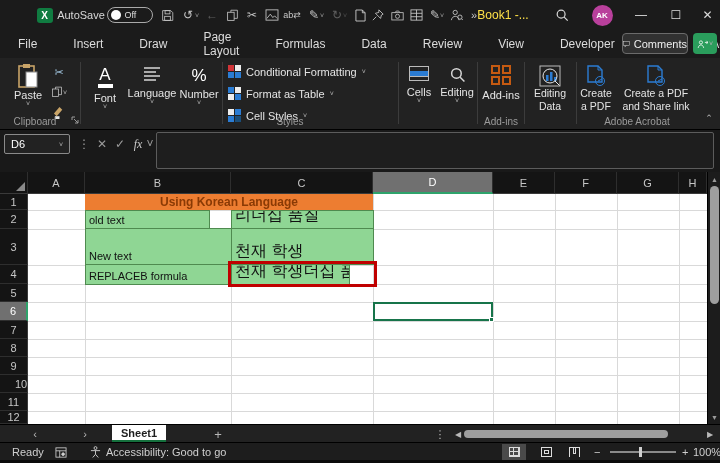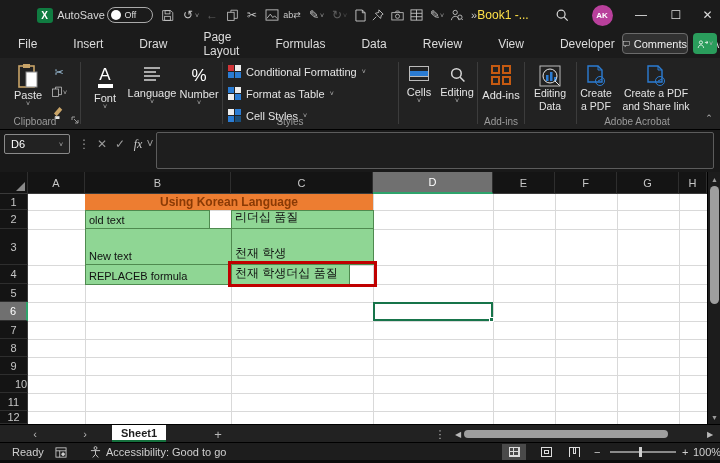--- a/index.html
+++ b/index.html
@@ -67,21 +67,21 @@
   .colhdr { position:absolute; top:0; height:22px; background:#141414; color:#c6c6c6; font-size:11px; display:flex; align-items:center; justify-content:center; border-right:1px solid #2e2e2e; border-bottom:1px solid #3a3a3a; }
   .colhdr.sel { background:#707070; color:#fff; border-bottom:2px solid #2ea36b; }
   #corner { position:absolute; left:0; top:0; width:28px; height:22px; background:#141414; border-right:1px solid #2e2e2e; border-bottom:1px solid #3a3a3a; }
   #corner::after { content:""; position:absolute; right:2px; bottom:2px; border-left:9px solid transparent; border-bottom:9px solid #8a8a8a; }
   .rowhdr { position:absolute; left:0; width:28px; background:#141414; color:#c6c6c6; font-size:11px; display:flex; align-items:center; justify-content:center; border-right:1px solid #3a3a3a; border-bottom:1px solid #2e2e2e; }
   .rowhdr.sel { background:#707070; color:#fff; border-right:2px solid #2ea36b; }
   .vline { position:absolute; top:22px; width:1px; height:230px; background:#d9d9d9; }
   .hline { position:absolute; left:28px; width:679px; height:1px; background:#d9d9d9; }
   .cell { position:absolute; display:flex; align-items:flex-end; padding:1px 3px 2px 3px; font-size:11px; color:#111; overflow:hidden; white-space:nowrap; }
   .green { background:#8FD694; border:1px solid #4f8a4f; }
-  .kor { font-size:12px; }
+  .kor { font-size:16px; }
   #cell-title { background:#ED7D31; color:#8a3a05; font-weight:bold; font-size:12px; align-items:center; justify-content:center; padding:0; }
   #redbox { position:absolute; border:3px solid #C00000; background:transparent; }
   #selcell { position:absolute; border:2px solid #17744a; background:#fff; }
   #selcell .handle { position:absolute; right:-3px; bottom:-3px; width:5px; height:5px; background:#17744a; border:1px solid #fff; }
 
   
   #vscroll { position:absolute; left:707px; top:0; width:13px; height:252px; background:#1c1c1c; border-left:1px solid #000; }
   .varr { position:absolute; left:0; width:13px; height:12px; color:#9a9a9a; font-size:7px; display:flex; align-items:center; justify-content:center; }
   #vthumb { position:absolute; left:2px; top:14px; width:9px; height:118px; background:#9e9e9e; border-radius:5px; }
 

